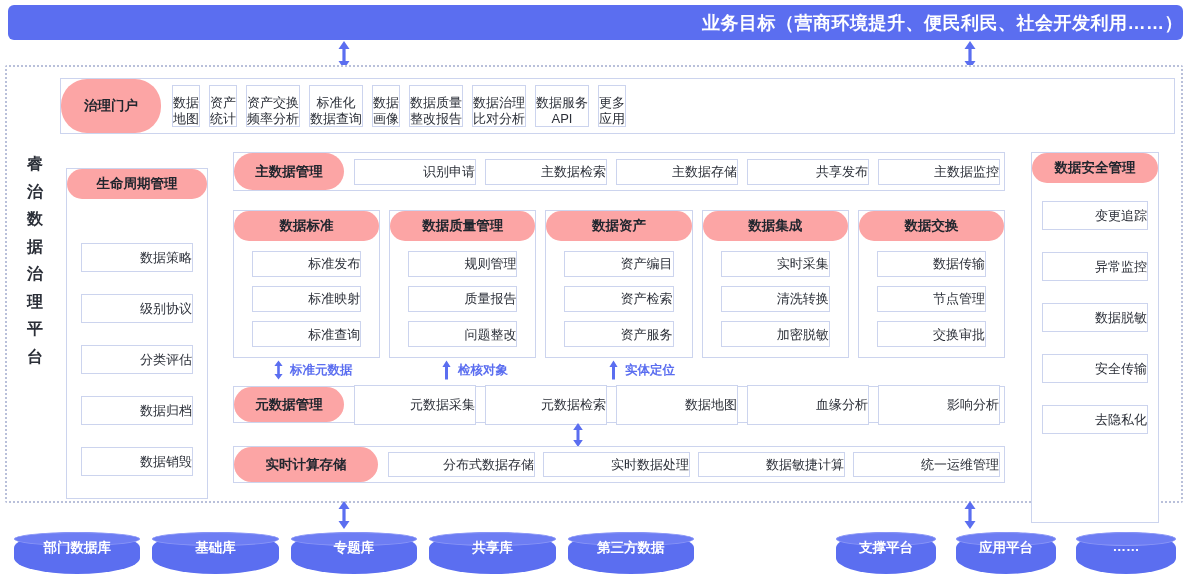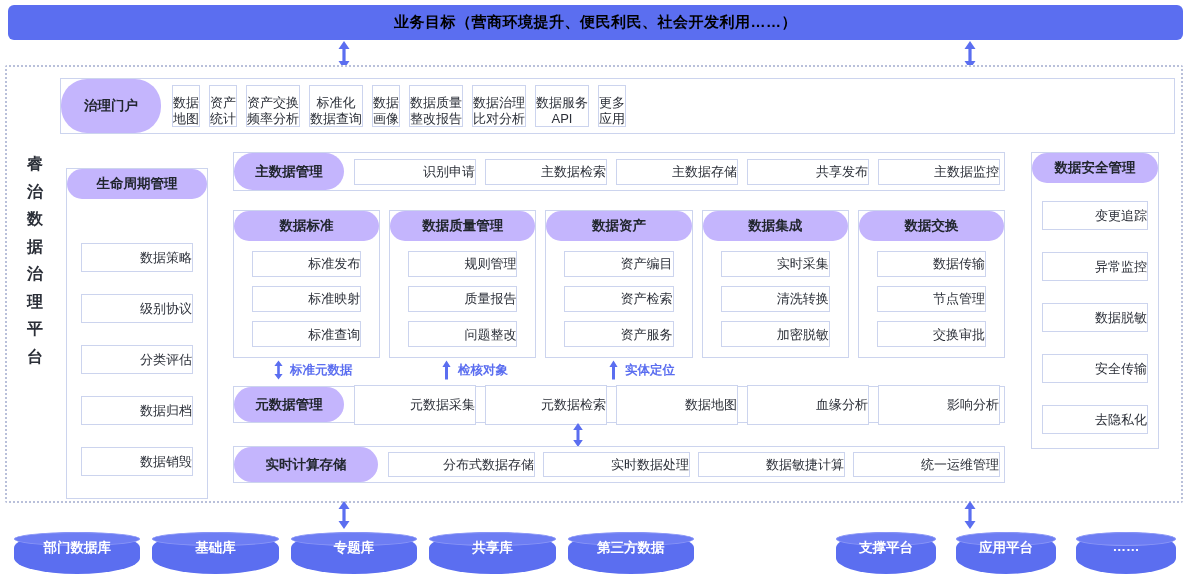--- a/index.html
+++ b/index.html
@@ -8,22 +8,22 @@
     background:#ffffff;
     font-family:"Liberation Sans","DejaVu Sans",sans-serif;
     color:#2b2f38;
     overflow:hidden;
     position:relative;
   }
   
   #goal-banner{
     position:absolute;left:8px;top:5px;width:1175px;height:35px;
     background:#5b6ef0;border-radius:6px;
-    display:flex;align-items:center;justify-content:center;
-    color:#000000;font-size:15px;font-weight:600;letter-spacing:.5px;
+    display:flex;align-items:center;justify-content:flex-end;
+    color:#ffffff;font-size:18px;font-weight:600;letter-spacing:.5px;
   }
   
   #platform-box{
     position:absolute;left:5px;top:65px;width:1178px;height:438px;
     border:2px dotted #b9c0da;border-radius:2px;
     box-sizing:border-box;background:#fff;
   }
   
   #platform-title{
     position:absolute;left:18px;top:150px;width:34px;height:340px;
@@ -31,21 +31,21 @@
     font-size:16px;font-weight:700;color:#2b2f38;line-height:1.72;
   }
   #platform-title span{display:block;}
 
   
   .panel{
     position:absolute;box-sizing:border-box;
     border:1px solid #ccd4ee;background:#ffffff;
   }
   .panel-head{
-    background:#c4b5fd;color:#21262e;font-weight:700;
+    background:#fca5a5;color:#21262e;font-weight:700;
     display:flex;align-items:center;justify-content:center;
     font-size:13.5px;box-sizing:border-box;border-radius:26px;
   }
   .chip{
     box-sizing:border-box;border:1px solid #ccd4ee;background:#fff;
     display:flex;align-items:center;justify-content:flex-end;text-align:center;
     font-size:13px;color:#2b2f38;line-height:1.18;
   }
 
   
@@ -61,21 +61,21 @@
 
   
   #lifecycle-panel{left:66px;top:168px;width:142px;height:331px;}
   #lifecycle-panel .panel-head{height:30px;}
   #lifecycle-panel .col-body{
     padding:18px 14px 0 14px;display:flex;flex-direction:column;gap:22px;margin-top:26px;
   }
   #lifecycle-panel .chip{height:29px;}
 
   
-  #security-panel{left:1031px;top:152px;width:128px;height:297px;}
+  #security-panel{left:1031px;top:152px;width:128px;height:371px;}
   #security-panel .panel-head{height:30px;}
   #security-panel .col-body{
     padding:18px 10px 0 10px;display:flex;flex-direction:column;gap:22px;
   }
   #security-panel .chip{height:29px;}
 
   
   #center-region{position:absolute;left:233px;top:152px;width:772px;height:331px;}
 
   

